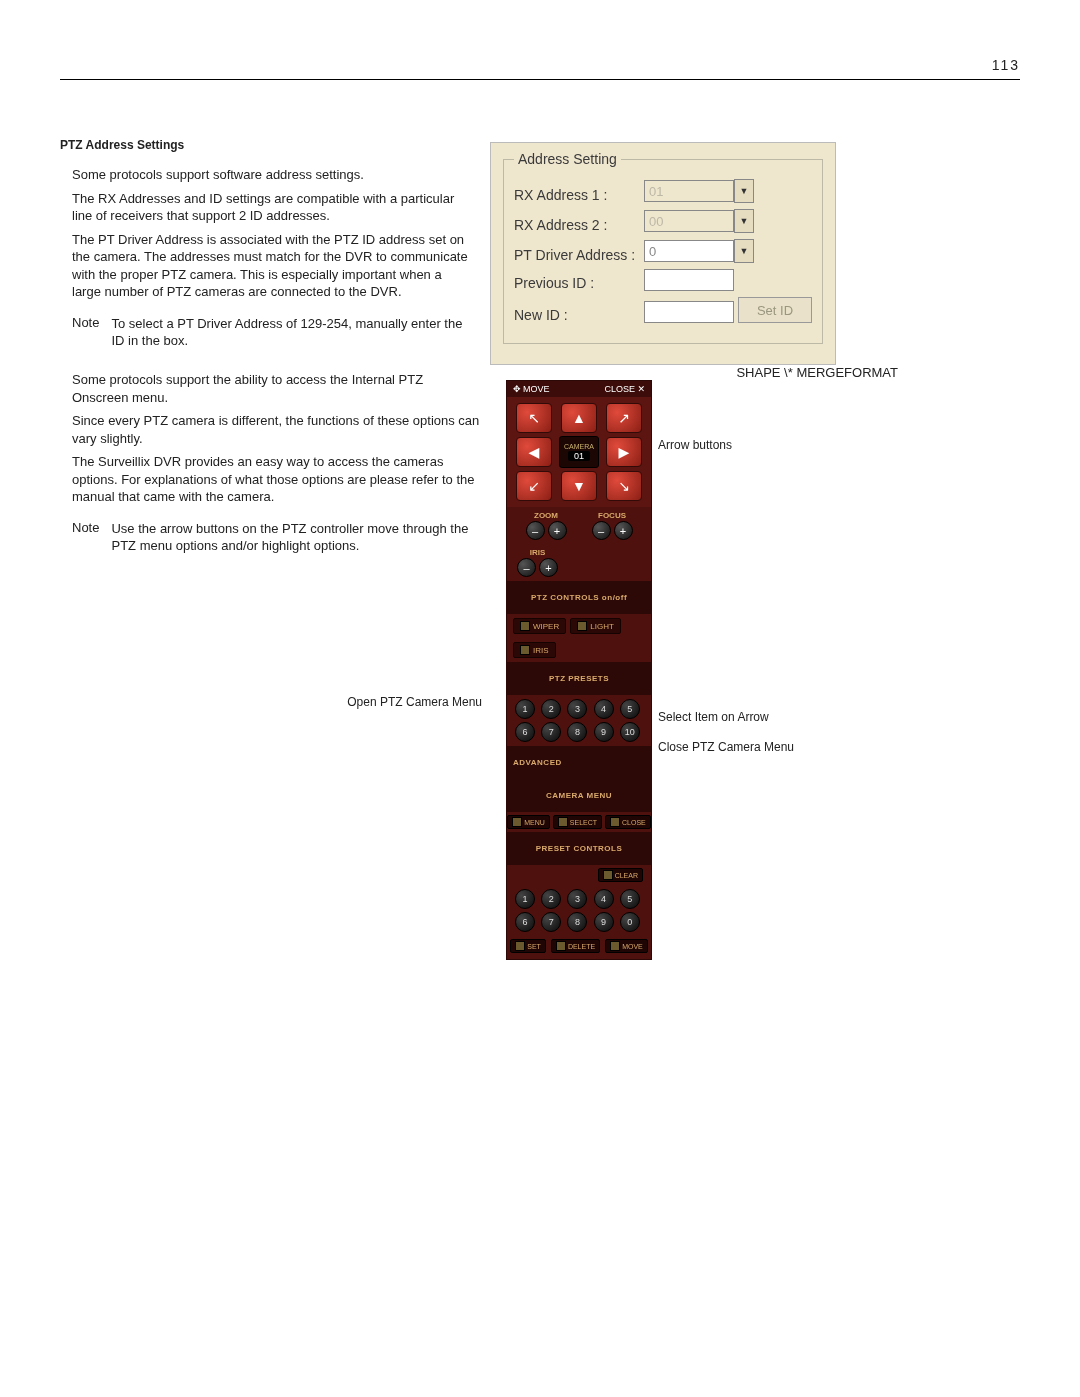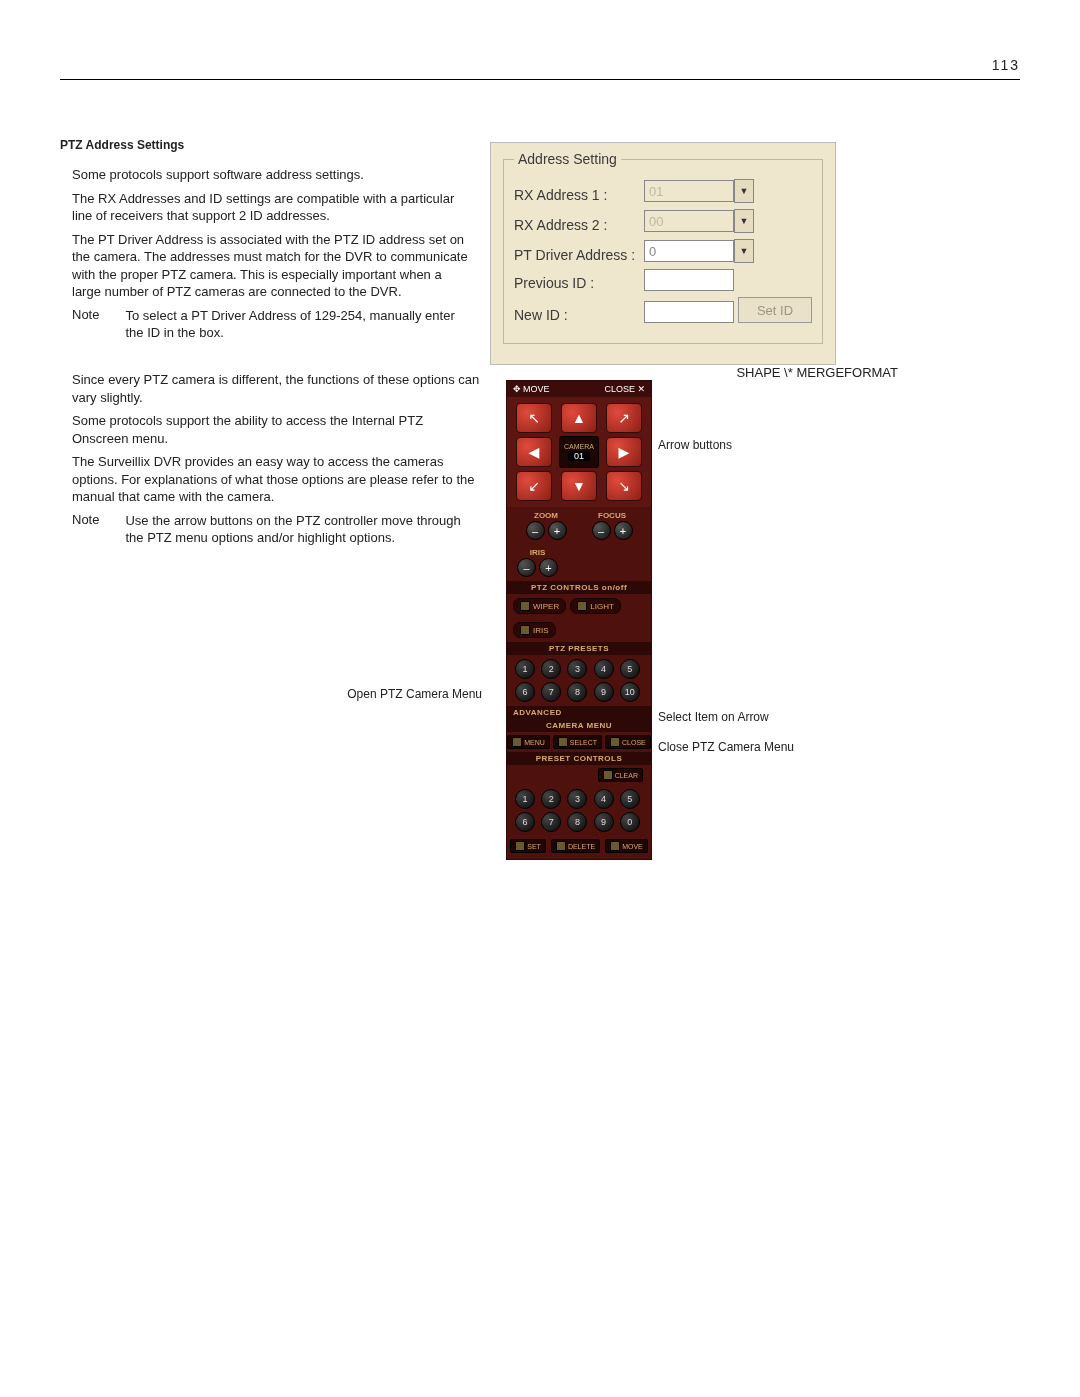--- a/index.html
+++ b/index.html
@@ -5,21 +5,21 @@
   body{margin:0;background:#fff;font-family:Arial,Helvetica,sans-serif;color:#222}
   .page{width:1080px;margin:0 auto;padding:0 60px 60px 60px;box-sizing:border-box}
   .pgnum{text-align:right;font-size:14px;letter-spacing:2px;padding-top:57px}
   hr.head-rule{border:none;border-top:1px solid #000;margin:6px 0 0 0}
   h2.section-sub{font-size:12px;font-weight:bold;margin:58px 0 8px 0}
   h1.section-main{font-size:25px;font-weight:bold;margin:52px 0 10px 0;letter-spacing:0.5px}
   .two-col{display:flex;gap:18px;align-items:flex-start}
   .left-col{flex:0 0 400px;padding-left:12px}
   .left-col-2{flex:0 0 410px;padding-left:12px}
   .para{font-size:13px;line-height:1.35;margin:6px 0}
-  .note-row{display:flex;gap:26px;margin-top:6px}
+  .note-row{display:flex;gap:12px;margin-top:14px}
   .note-label{font-size:13px}
   .note-body{font-size:13px;line-height:1.35}
 
   
   .addr-panel{background:#efe6ce;border:1px solid #bbb;padding:8px 12px 20px 12px;width:320px;font-family:"MS Sans Serif",Tahoma,sans-serif;margin-top:-18px}
   fieldset.addr{border:1px solid #bcb9a6;margin:0;padding:6px 10px 14px 10px}
   legend.addr-legend{font-size:14px;color:#3a3a3a;padding:0 4px}
   .fld{display:flex;align-items:flex-end;margin:6px 0}
   .fld-label{flex:0 0 130px;font-size:14px;color:#3a3a3a}
   .dd{display:flex;align-items:center}
@@ -37,23 +37,23 @@
   .ptz-top{display:flex;justify-content:space-between;font-size:9px;padding:3px 6px;background:#3b0c09}
   .dpad{padding:6px;display:grid;grid-template-columns:repeat(3,1fr);gap:3px;place-items:center;background:#5c1510}
   .arrow{width:34px;height:28px;background:radial-gradient(circle at 30% 30%,#e04a3b,#8c1f15);border:1px solid #320a07;border-radius:4px;display:flex;align-items:center;justify-content:center;font-size:14px;color:#fff}
   .cam-center{width:38px;height:30px;background:#1d0705;border:1px solid #000;border-radius:3px;display:flex;flex-direction:column;align-items:center;justify-content:center;font-size:7px;color:#c9b36e}
   .cam-num{background:#000;color:#fff;font-size:9px;padding:0 6px;border-radius:2px;margin-top:1px}
   .zf-row{display:flex;justify-content:space-around;padding:4px 6px;background:#4e110d}
   .zf-group{display:flex;flex-direction:column;align-items:center}
   .zf-lbl{font-size:8px;color:#d9a96b;font-weight:bold}
   .zf-btns{display:flex;gap:3px;margin-top:1px}
   .rnd{width:17px;height:17px;border-radius:50%;background:radial-gradient(circle at 30% 30%,#555,#111);border:1px solid #000;color:#fff;font-size:11px;display:flex;align-items:center;justify-content:center}
-  .bar-title{background:#2c0906;font-size:8px;color:#d9a96b;text-align:center;padding:2px 0;letter-spacing:0.5px;font-weight:bold}
+  .bar-title{background:#2c0906;font-size:8px;color:#d9a96b;text-align:center;padding:12px 0;letter-spacing:0.5px;font-weight:bold}
   .ctl-row{display:flex;gap:4px;padding:4px 6px;background:#4e110d;flex-wrap:wrap}
-  .ctl-btn{background:#2b0805;border:1px solid #150302;color:#d9a96b;font-size:8px;padding:2px 6px;border-radius:7px;display:flex;align-items:center;gap:3px}
+  .ctl-btn{background:#2b0805;border:1px solid #150302;color:#d9a96b;font-size:8px;padding:2px 6px;border-radius:2px;display:flex;align-items:center;gap:3px}
   .sq{width:8px;height:8px;background:#6b5a2e;border:1px solid #000}
   .preset-grid{display:grid;grid-template-columns:repeat(5,1fr);gap:3px;padding:4px 8px;background:#4e110d}
   .pnum{width:18px;height:18px;border-radius:50%;background:radial-gradient(circle at 30% 30%,#444,#0a0a0a);border:1px solid #000;color:#ddd;font-size:9px;display:flex;align-items:center;justify-content:center}
   .menu-row{display:flex;gap:3px;padding:3px 6px;background:#4e110d;justify-content:center}
   .menu-btn{background:#1f0604;border:1px solid #000;color:#d9a96b;font-size:7px;padding:1px 4px;border-radius:2px;display:flex;align-items:center;gap:2px}
   .pc-row{display:flex;justify-content:flex-end;gap:4px;padding:3px 8px;background:#4e110d}
   .bottom-row{display:flex;gap:5px;padding:3px 6px 6px 6px;background:#4e110d;justify-content:center}
   .right-callouts{width:170px;font-size:12px;text-align:left}
   .callout{position:relative;margin:0 0 4px 0}
 </style>
@@ -114,22 +114,22 @@
           <div class="fld-label">New ID :</div>
           <div class="txt-in"></div>
           <div class="setid-btn">Set ID</div>
         </div>
       </fieldset>
     </div>
   </div>
 
   <div class="two-col">
     <div class="left-col-2">
+      <p class="para">Some protocols support the ability to access the Internal PTZ Onscreen menu.</p>
       <p class="para">Since every PTZ camera is different, the functions of these options can vary slightly.</p>
-      <p class="para">Some protocols support the ability to access the Internal PTZ Onscreen menu.</p>
       <p class="para">The Surveillix DVR provides an easy way to access the cameras options. For explanations of what those options are please refer to the manual that came with the camera.</p>
       <div class="note-row">
         <div class="note-label">Note</div>
         <div class="note-body">Use the arrow buttons on the PTZ controller move through the PTZ menu options and/or highlight options.</div>
       </div>
       <div style="height:140px"></div>
       <div style="text-align:right;font-size:12px;padding-right:0">Open PTZ Camera Menu</div>
     </div>
 
     <div class="ptz-area">

